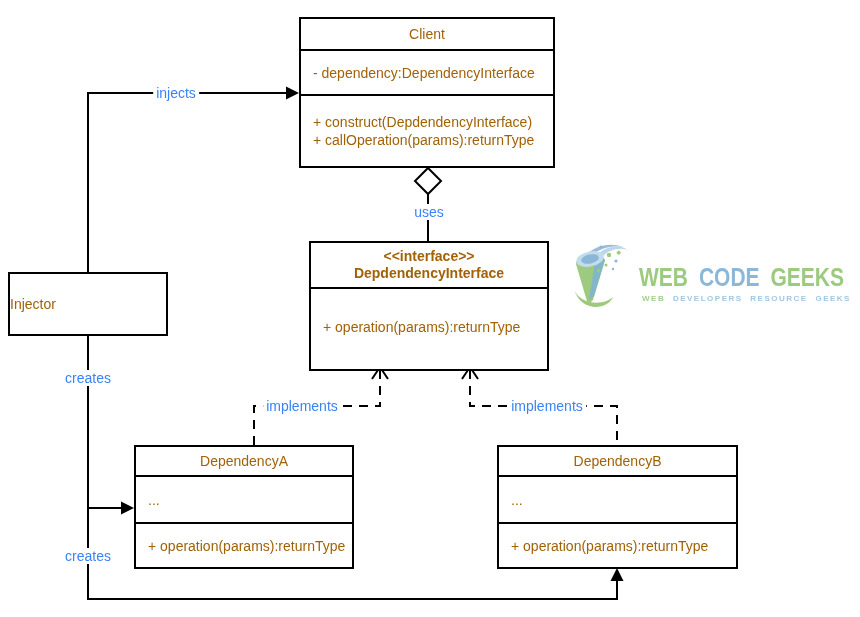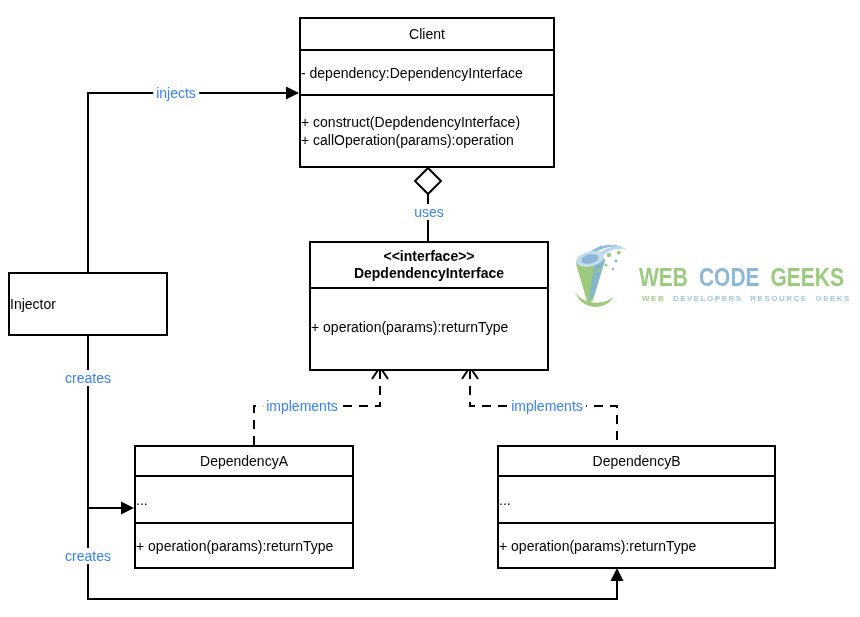--- a/index.html
+++ b/index.html
@@ -3,25 +3,25 @@
 <meta charset="utf-8">
 <style>
   html,body{margin:0;padding:0;background:#ffffff;}
   #stage{
     position:relative;width:860px;height:617px;background:#ffffff;overflow:hidden;
     font-family:"Liberation Sans", sans-serif;color:#111;
   }
   #wires{position:absolute;left:0;top:0;z-index:1;}
   .box{
     position:absolute;z-index:2;box-sizing:border-box;background:#fff;
-    border:2px solid #000;font-size:14px;color:#000000;
+    border:2px solid #000;font-size:14px;color:#a16207;
   }
   .box .title{display:flex;align-items:center;justify-content:center;box-sizing:border-box;}
   .box .sec{border-top:2px solid #000;box-sizing:border-box;display:flex;flex-direction:column;justify-content:center;}
-  .box .line{line-height:18px;white-space:nowrap;}
+  .box .line{padding-left:12px;line-height:18px;white-space:nowrap;}
   .stereo{font-weight:bold;text-align:center;line-height:17px;}
   .iface-name{font-weight:bold;text-align:center;line-height:17px;}
   .edge-label{
     position:absolute;z-index:3;background:#fff;padding:0 3px;font-size:14px;
     transform:translate(-50%,-50%);white-space:nowrap;color:#3b82f6;
   }
   
   #logo{position:absolute;left:573px;top:238px;width:260px;height:78px;z-index:2;}
   #logo-icon{position:absolute;left:0;top:0;}
   #logo-title{
@@ -66,21 +66,21 @@
     <polyline points="462,379 470,367 478,379" stroke="#000" stroke-width="2" fill="none"></polyline>
   </svg>
 
   <div class="box" style="left:299px;top:17px;width:256px;height:151px">
     <div class="title" style="height:30px">Client</div>
     <div class="sec" style="height:45px">
       <div class="line">- dependency:DependencyInterface</div>
     </div>
     <div class="sec" style="height:72px">
       <div class="line">+ construct(DepdendencyInterface)</div>
-      <div class="line">+ callOperation(params):operation</div>
+      <div class="line">+ callOperation(params):returnType</div>
     </div>
   </div>
 
   <div class="box" style="left:309px;top:241px;width:240px;height:130px">
     <div class="title" style="height:44px;flex-direction:column">
       <div class="stereo">&lt;&lt;interface&gt;&gt;</div>
       <div class="iface-name">DepdendencyInterface</div>
     </div>
     <div class="sec" style="height:78px">
       <div class="line">+ operation(params):returnType</div>
@@ -94,21 +94,21 @@
   <div class="box" style="left:134px;top:445px;width:220px;height:124px">
     <div class="title" style="height:28px">DependencyA</div>
     <div class="sec" style="height:47px">
       <div class="line">...</div>
     </div>
     <div class="sec" style="height:45px">
       <div class="line">+ operation(params):returnType</div>
     </div>
   </div>
 
-  <div class="box" style="left:497px;top:445px;width:279px;height:124px">
+  <div class="box" style="left:497px;top:445px;width:241px;height:124px">
     <div class="title" style="height:28px">DependencyB</div>
     <div class="sec" style="height:47px">
       <div class="line">...</div>
     </div>
     <div class="sec" style="height:45px">
       <div class="line">+ operation(params):returnType</div>
     </div>
   </div>
 
   <span class="edge-label" style="left:176px;top:93px">injects</span>

